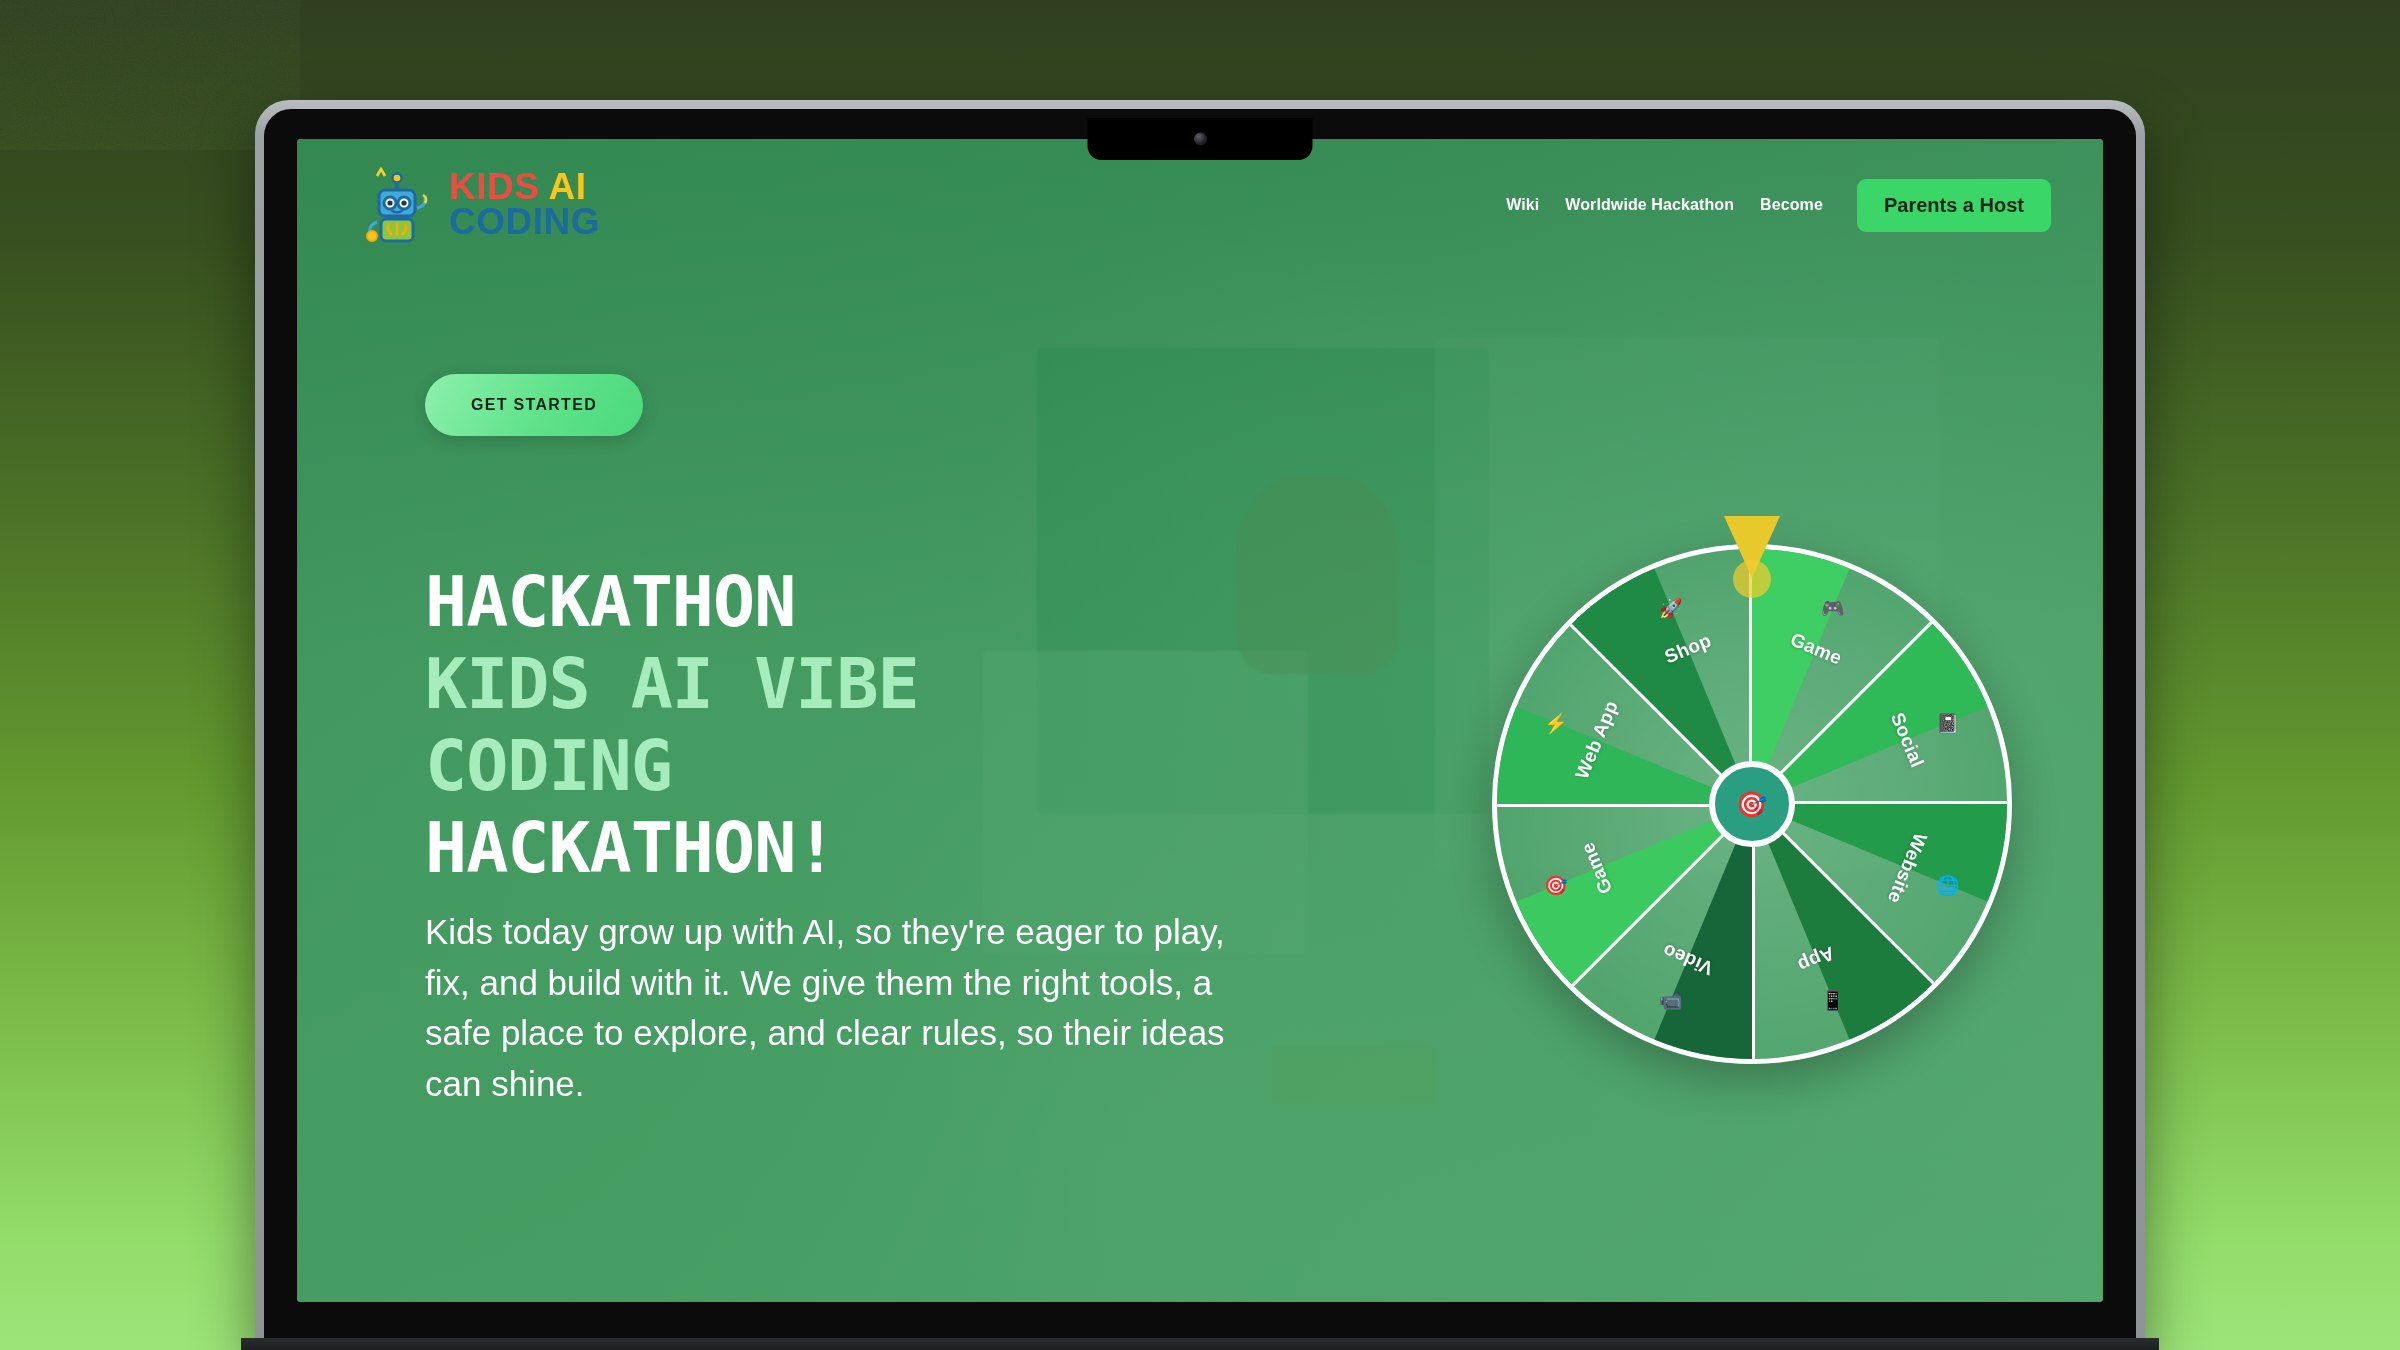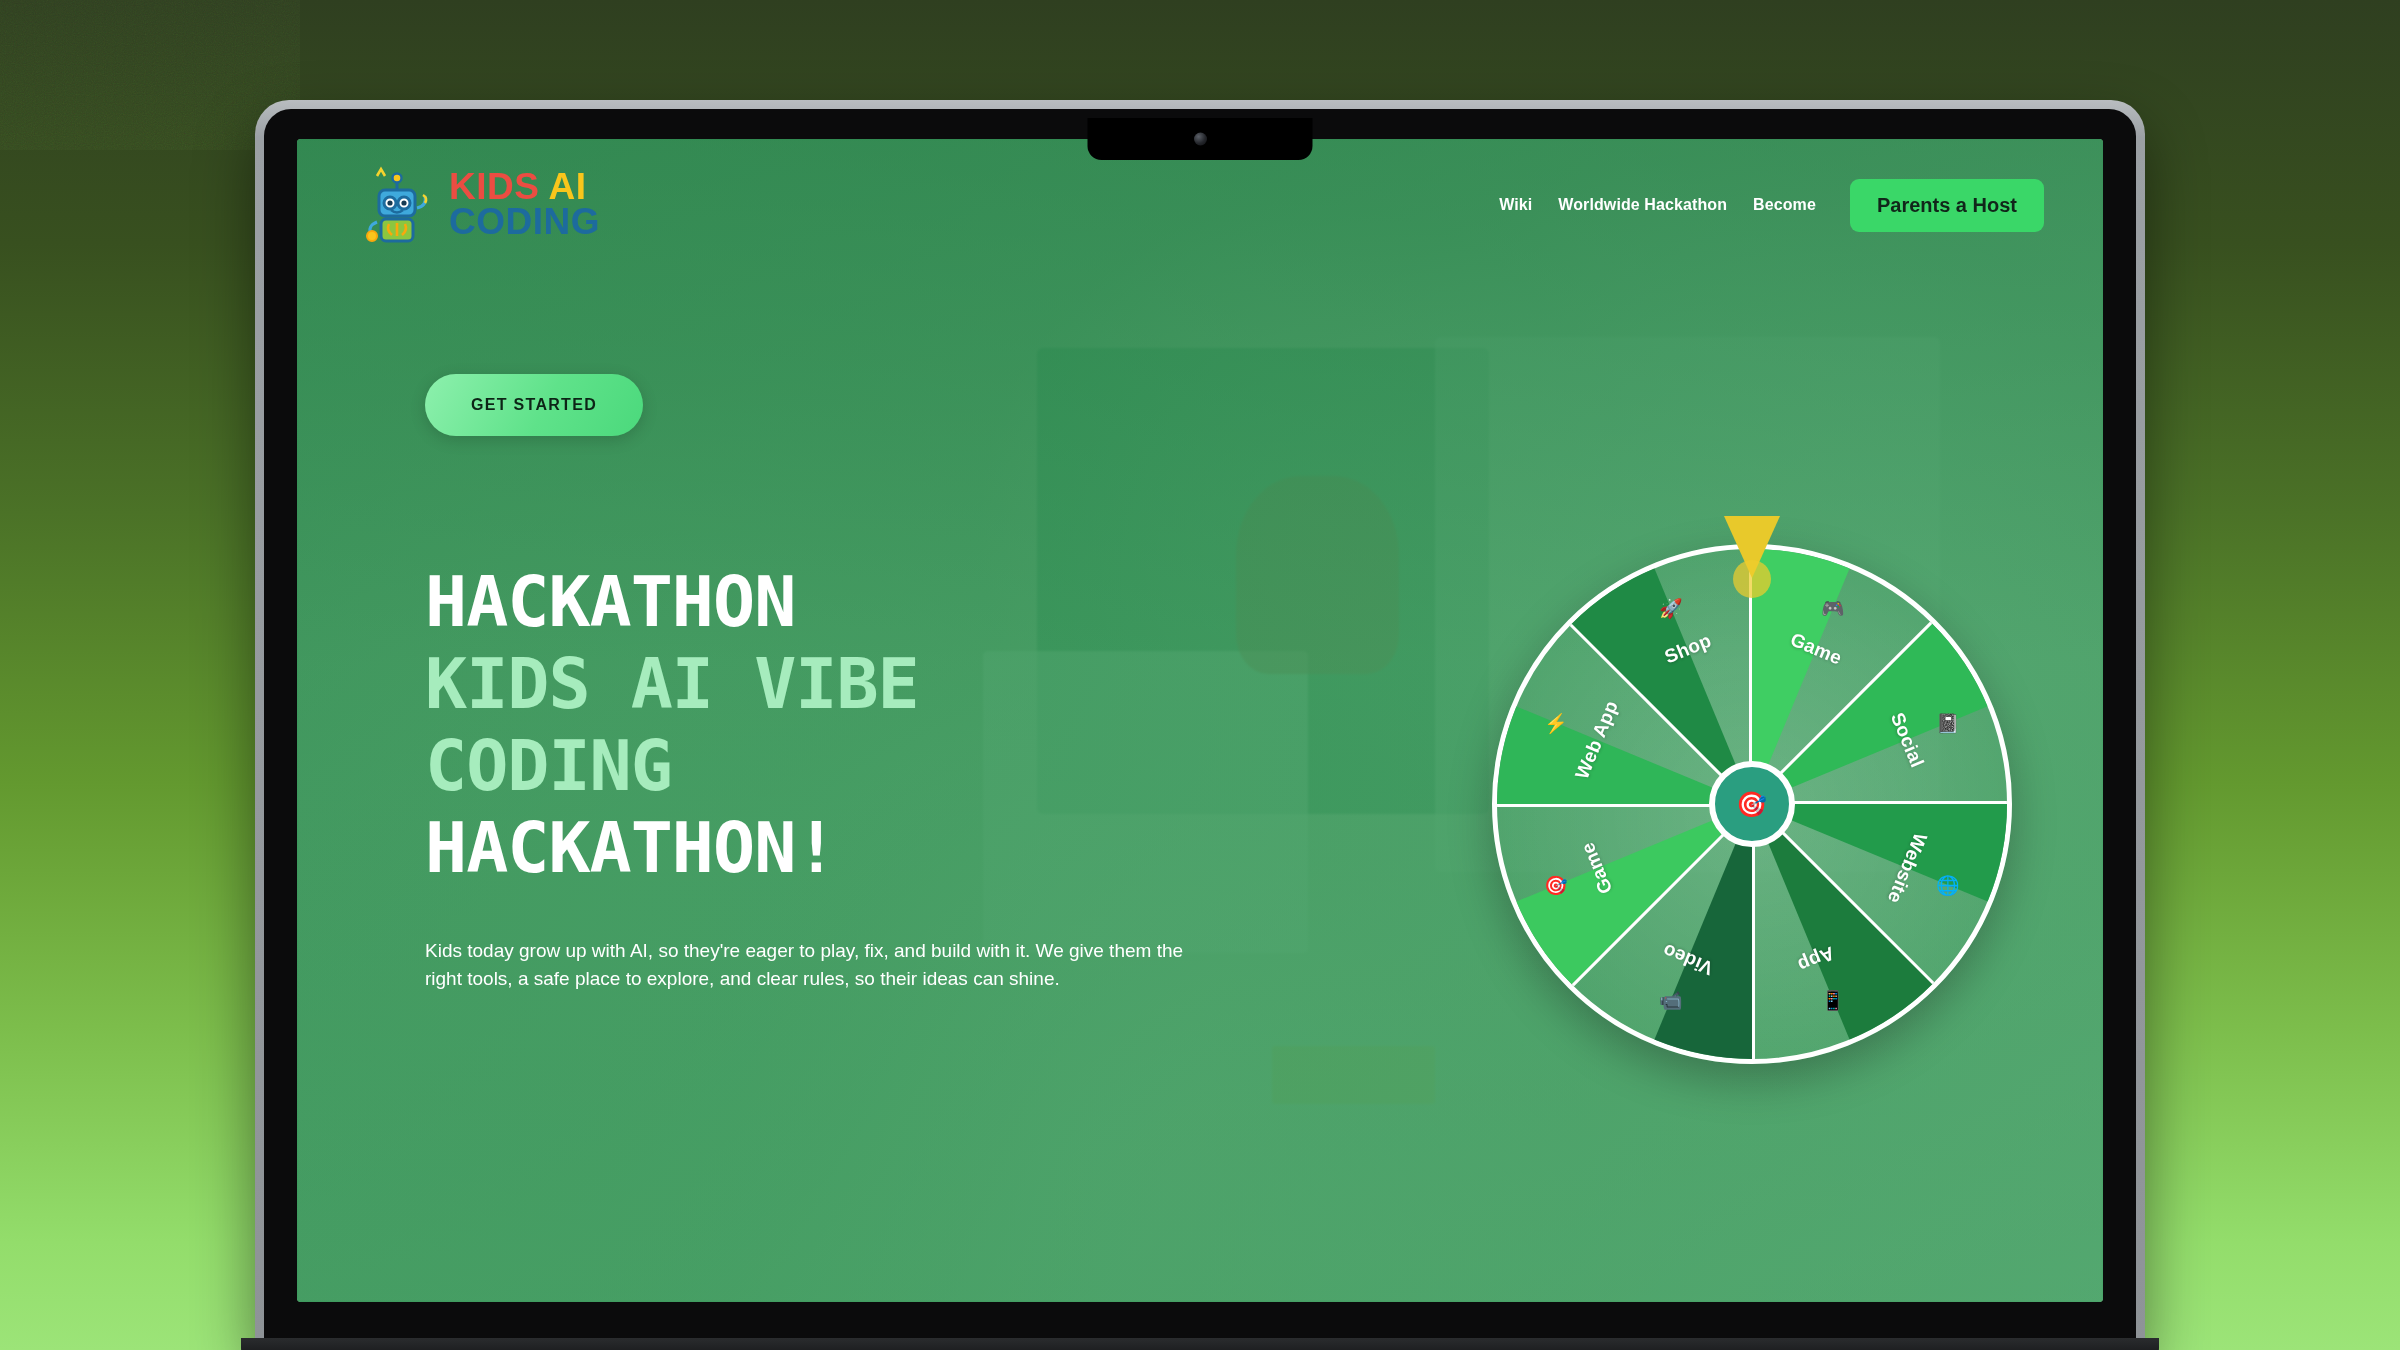--- a/index.html
+++ b/index.html
@@ -57,21 +57,21 @@
     background:linear-gradient(100deg,#2f9456 0%,#33995a 30%,#3a9e60 55%,#44a569 80%,#49a96e 100%);
     opacity:.80;
   }
   .tint2{
     position:absolute; inset:0;
     background:linear-gradient(180deg,rgba(32,120,66,.45) 0%,rgba(42,140,78,.22) 45%,rgba(52,150,86,.35) 100%);
   }
 
   
   .site-header{
-    position:absolute; left:0; right:7px; top:0; height:132px; z-index:30;
+    position:absolute; left:0; right:0; top:0; height:132px; z-index:30;
     display:flex; align-items:center; justify-content:space-between;
     padding:0 52px 0 62px;
   }
   .logo{ display:flex; align-items:center; gap:14px; }
   .logo-words{ display:flex; flex-direction:column; line-height:.94; }
   .lw1{ font-size:37px; font-weight:900; letter-spacing:.5px; }
   .lw1 .k{ color:#eb4d42; }
   .lw1 .a{ color:#f9c61c; margin-left:9px; }
   .lw2{ font-size:37px; font-weight:900; letter-spacing:.5px; color:#1d6b9e; }
   nav.mainnav{ display:flex; align-items:center; gap:26px; }
@@ -90,21 +90,21 @@
     color:#0d2416; font-size:16px; font-weight:800; letter-spacing:1.3px;
     border:none; border-radius:40px; padding:22px 46px; cursor:pointer;
     box-shadow:0 4px 16px rgba(0,0,0,.16);
   }
   h1.headline{
     margin-top:44px; font-family:"DejaVu Sans Mono", monospace;
     font-size:70px; font-weight:700; line-height:1.17; letter-spacing:-1px; color:#fff;
   }
   h1.headline .mint{ color:#a6ecbd; }
   p.lede{
-    margin-top:48px; width:800px; color:#fff; font-size:19px; line-height:1.44; font-weight:500;
+    margin-top:18px; width:800px; color:#fff; font-size:35px; line-height:1.44; font-weight:500;
   }
 
   
   .wheel-wrap{ position:absolute; left:1195px; top:405px; width:520px; height:520px; z-index:20; }
   .glow{
     position:absolute; left:-32px; top:-22px; width:584px; height:584px; border-radius:50%;
     background:radial-gradient(circle,rgba(255,255,255,.14) 0%,rgba(255,255,255,0) 68%);
   }
   .wheel{
     position:absolute; left:0; top:0; width:520px; height:520px; border-radius:50%;

